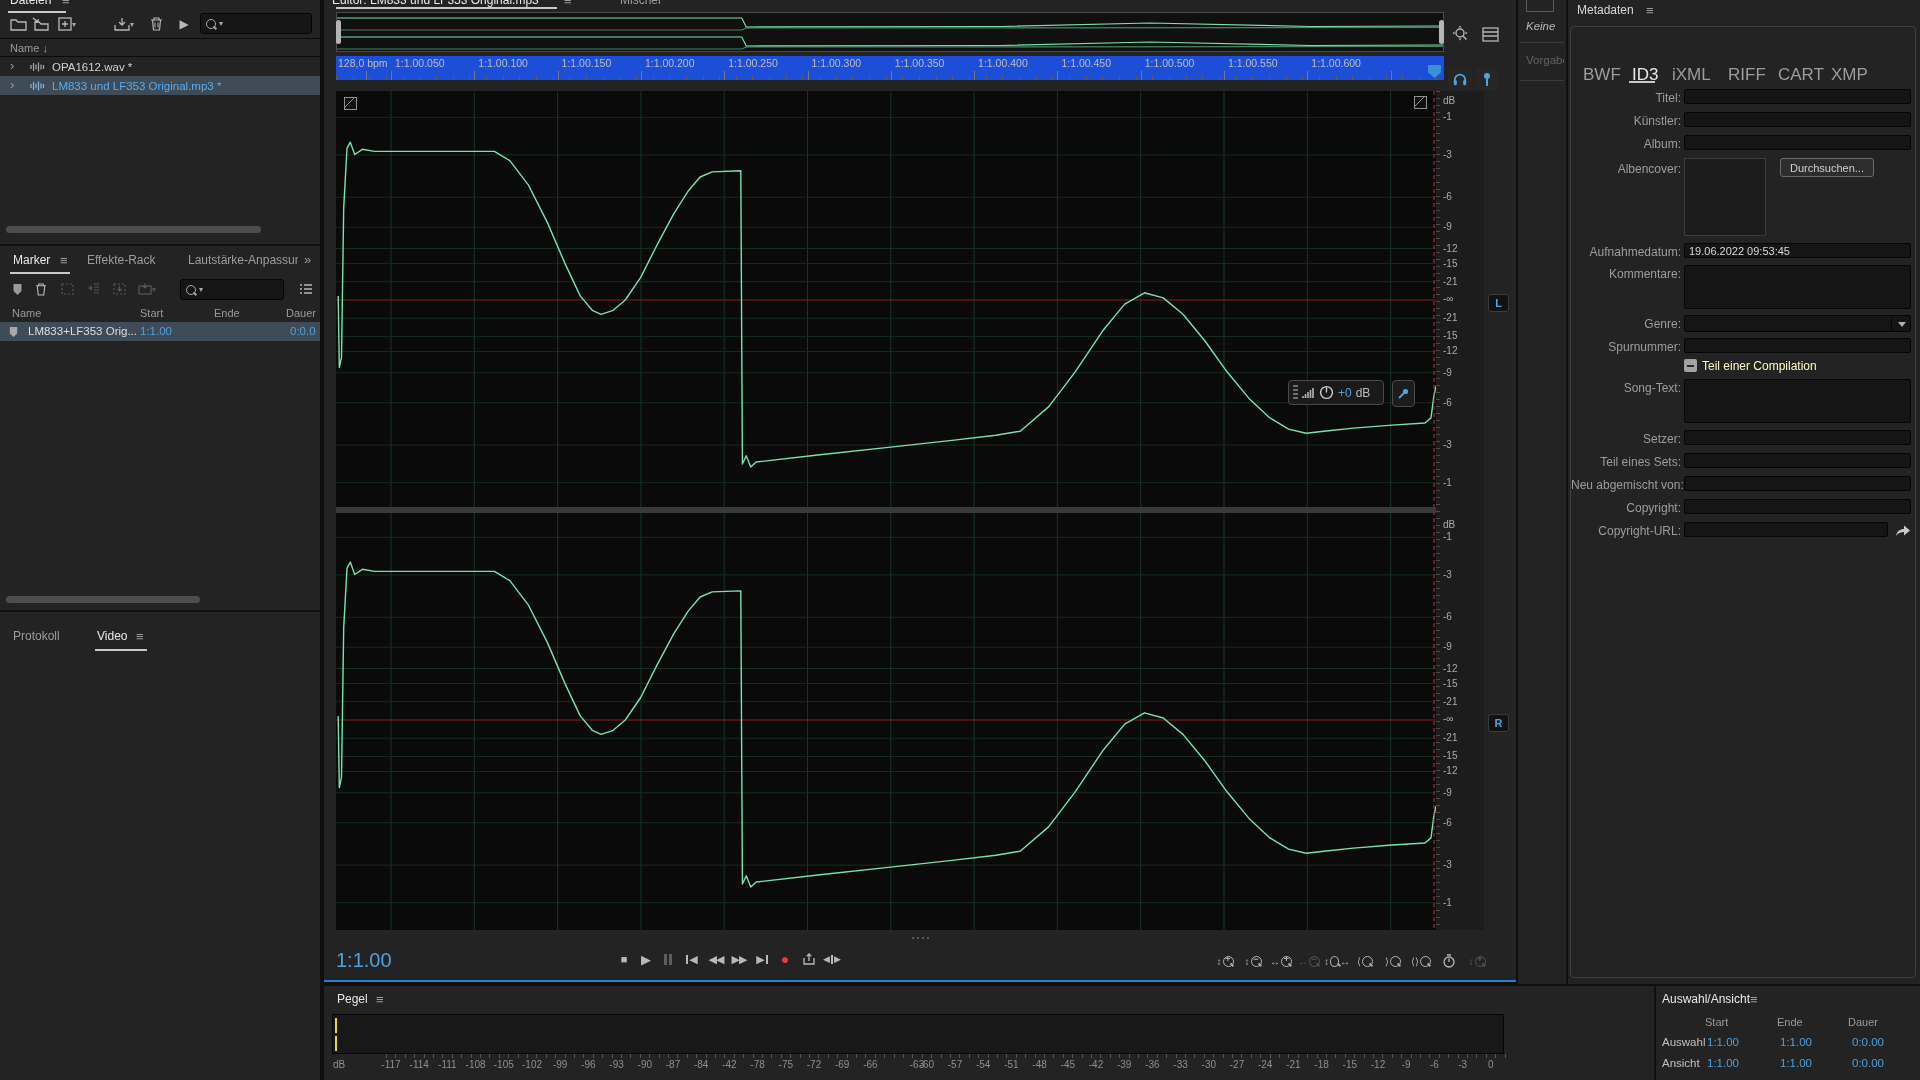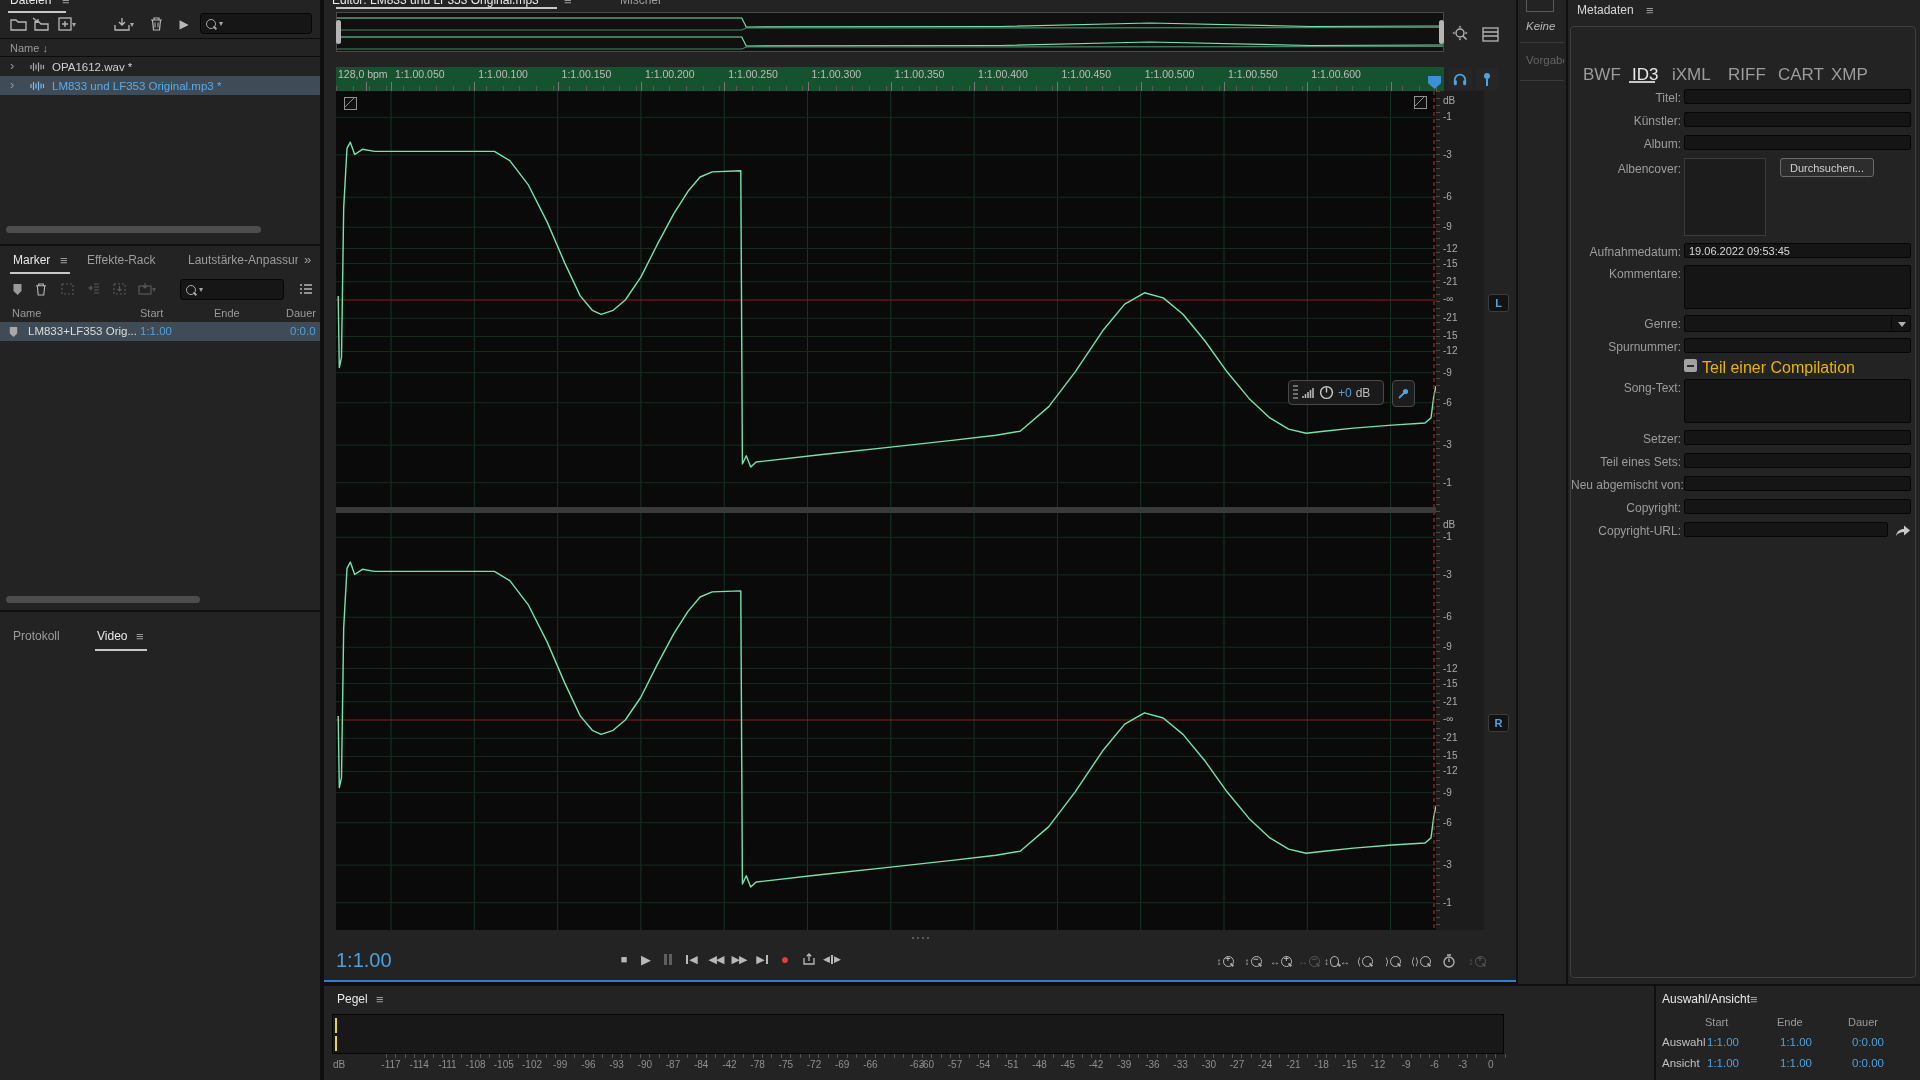--- a/index.html
+++ b/index.html
@@ -240,21 +240,21 @@
       </svg>
     </div>
     <div class="icon-btn" style="left:1154px;top:24px;width:24px;height:20px;">
       <svg width="17" height="15" viewBox="0 0 17 15">
         <rect x="1" y="1" width="15" height="13" fill="none" stroke="#b5b5b5" stroke-width="1.3"></rect>
         <path d="M1 5 h15 M1 9 h15" stroke="#b5b5b5" stroke-width="1.3"></path>
       </svg>
     </div>
 
 
-    <div id="ruler" style="position:absolute;left:12px;top:67px;width:1108px;height:24px;background:#14532d;">
+    <div id="ruler" style="position:absolute;left:12px;top:56px;width:1108px;height:24px;background:#1d4ed8;">
       <span style="position:absolute;left:2px;top:1px;font-size:10.5px;color:#bdbdbd;">128,0 bpm</span>
       <div id="ruler-labels" style="position:absolute;inset:0;">
           <span class="rlabel" style="left: 59px;">1:1.00.050</span>
           <span class="rlabel" style="left: 142.3px;">1:1.00.100</span>
           <span class="rlabel" style="left: 225.6px;">1:1.00.150</span>
           <span class="rlabel" style="left: 308.9px;">1:1.00.200</span>
           <span class="rlabel" style="left: 392.2px;">1:1.00.250</span>
           <span class="rlabel" style="left: 475.5px;">1:1.00.300</span>
           <span class="rlabel" style="left: 558.8px;">1:1.00.350</span>
           <span class="rlabel" style="left: 642.1px; text-align: center;">1:1.00.400</span>
@@ -629,21 +629,21 @@
         <div style="position:absolute;right:18px;top:1px;bottom:1px;width:1px;background:#060606;"></div>
         <div class="mselect-caret" style="right:4px;top:6px;"></div>
       </div>
 
       <span class="mlabel" style="top:313px;">Spurnummer:</span>
       <input class="minput" style="top: 311px;" value="">
 
       <div class="checkbox" style="left:113px;top:332px;">
           <span></span>
         </div>
-      <span style="position:absolute;left:131px;top:332px;color:#eab308;font-size:16px;">Teil einer Compilation</span>
+      <span style="position:absolute;left:131px;top:332px;color:#fef9c3;font-size:12px;">Teil einer Compilation</span>
 
       <span class="mlabel" style="top:354px;">Song-Text:</span>
       <textarea class="minput" style="top: 352px; height: 44px;"></textarea>
 
       <span class="mlabel" style="top:405px;">Setzer:</span>
       <input class="minput" style="top: 403px;" value="">
 
       <span class="mlabel" style="top:428px;">Teil eines Sets:</span>
       <input class="minput" style="top: 426px;" value="">
 

